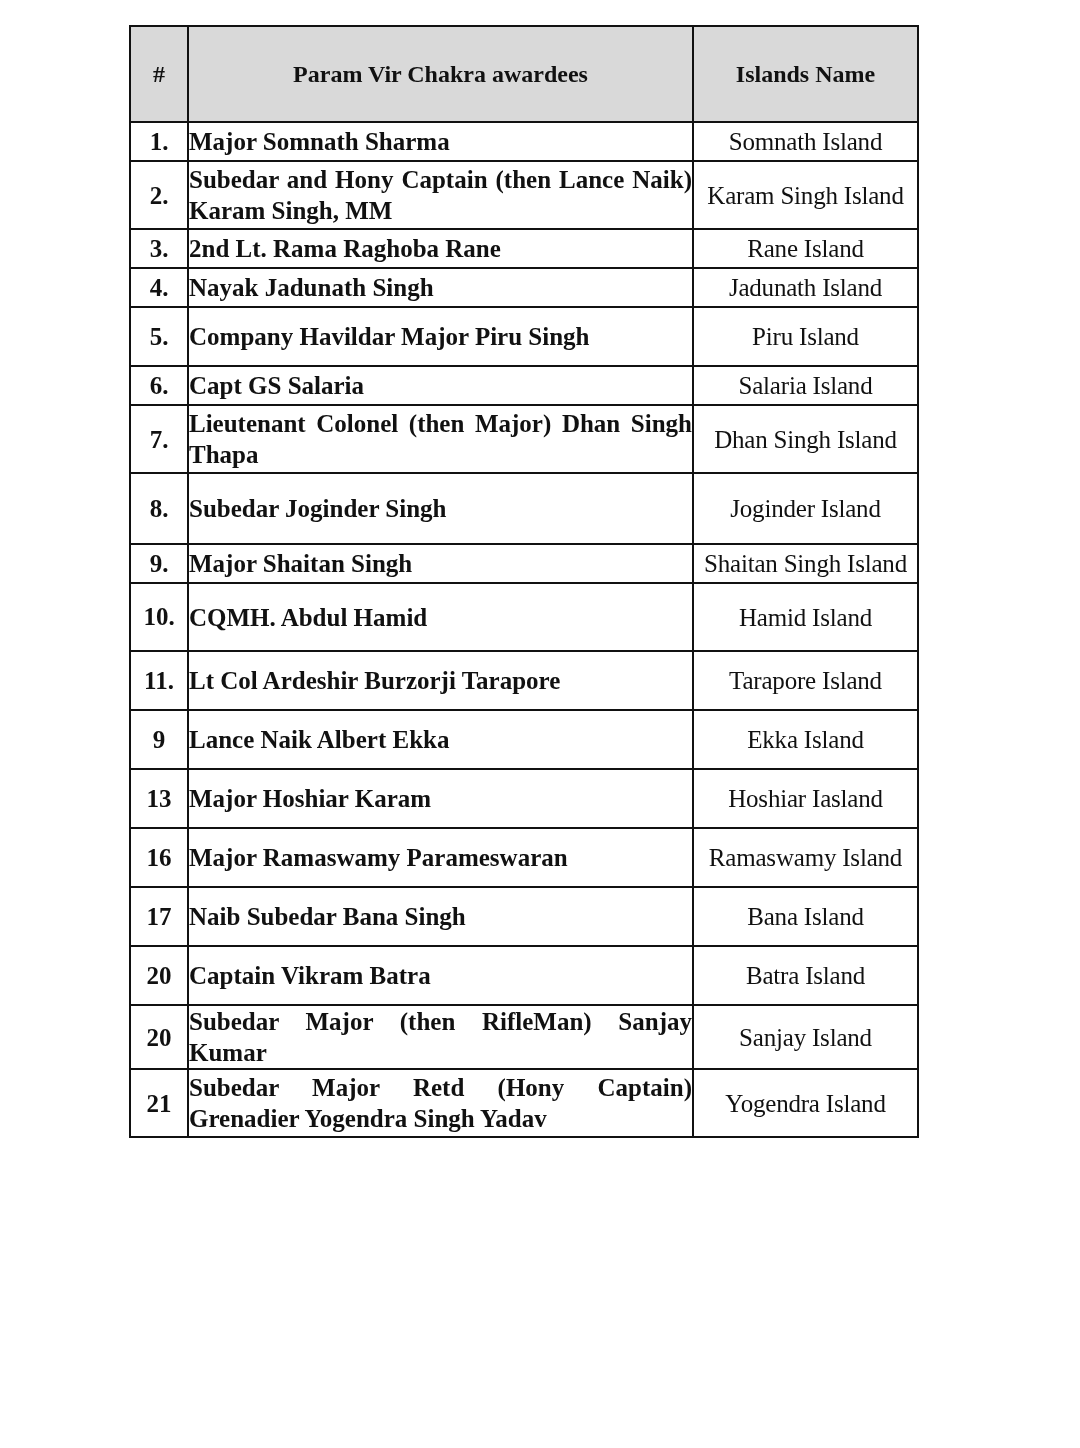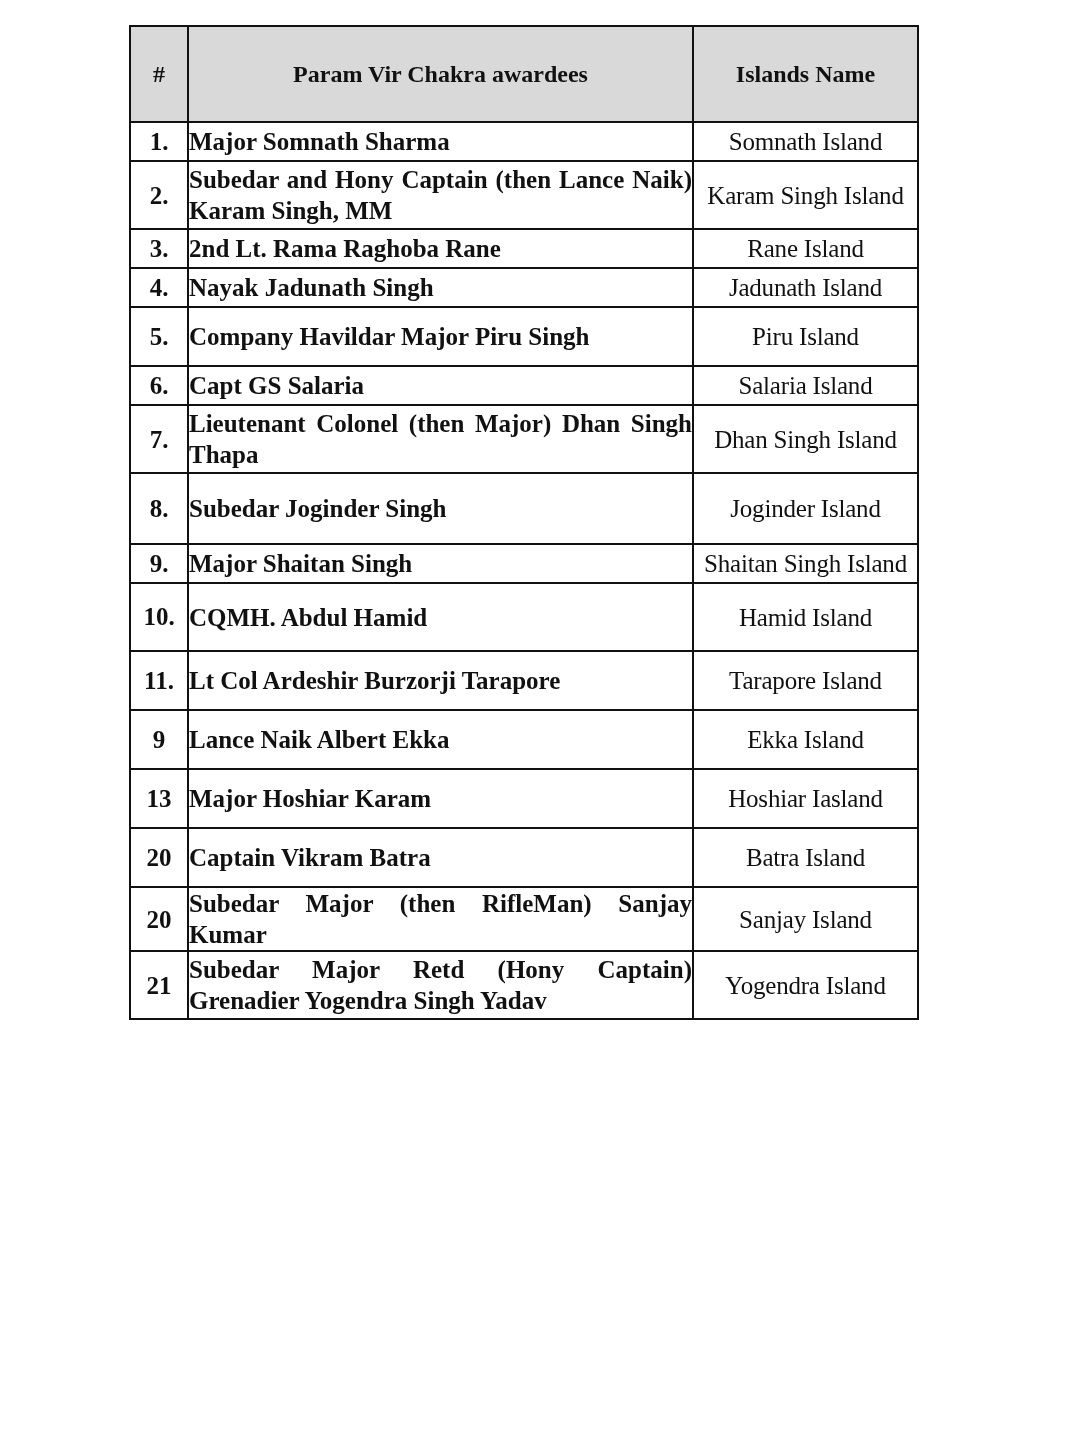--- a/index.html
+++ b/index.html
@@ -112,20 +112,30 @@
       <td class="num">9</td>
       <td class="name">Lance Naik Albert Ekka</td>
       <td class="isl">Ekka Island</td>
     </tr>
     <tr class="h61">
       <td class="num">13</td>
       <td class="name">Major Hoshiar Karam</td>
       <td class="isl">Hoshiar Iasland</td>
     </tr>
     <tr class="h61">
+      <td class="num">16</td>
+      <td class="name">Major Ramaswamy Parameswaran</td>
+      <td class="isl">Ramaswamy Island</td>
+    </tr>
+    <tr class="h61">
+      <td class="num">17</td>
+      <td class="name">Naib Subedar Bana Singh</td>
+      <td class="isl">Bana Island</td>
+    </tr>
+    <tr class="h61">
       <td class="num">20</td>
       <td class="name">Captain Vikram Batra</td>
       <td class="isl">Batra Island</td>
     </tr>
     <tr class="h61">
       <td class="num">20</td>
       <td class="name">Subedar Major (then RifleMan) Sanjay Kumar</td>
       <td class="isl">Sanjay Island</td>
     </tr>
     <tr class="h70">

